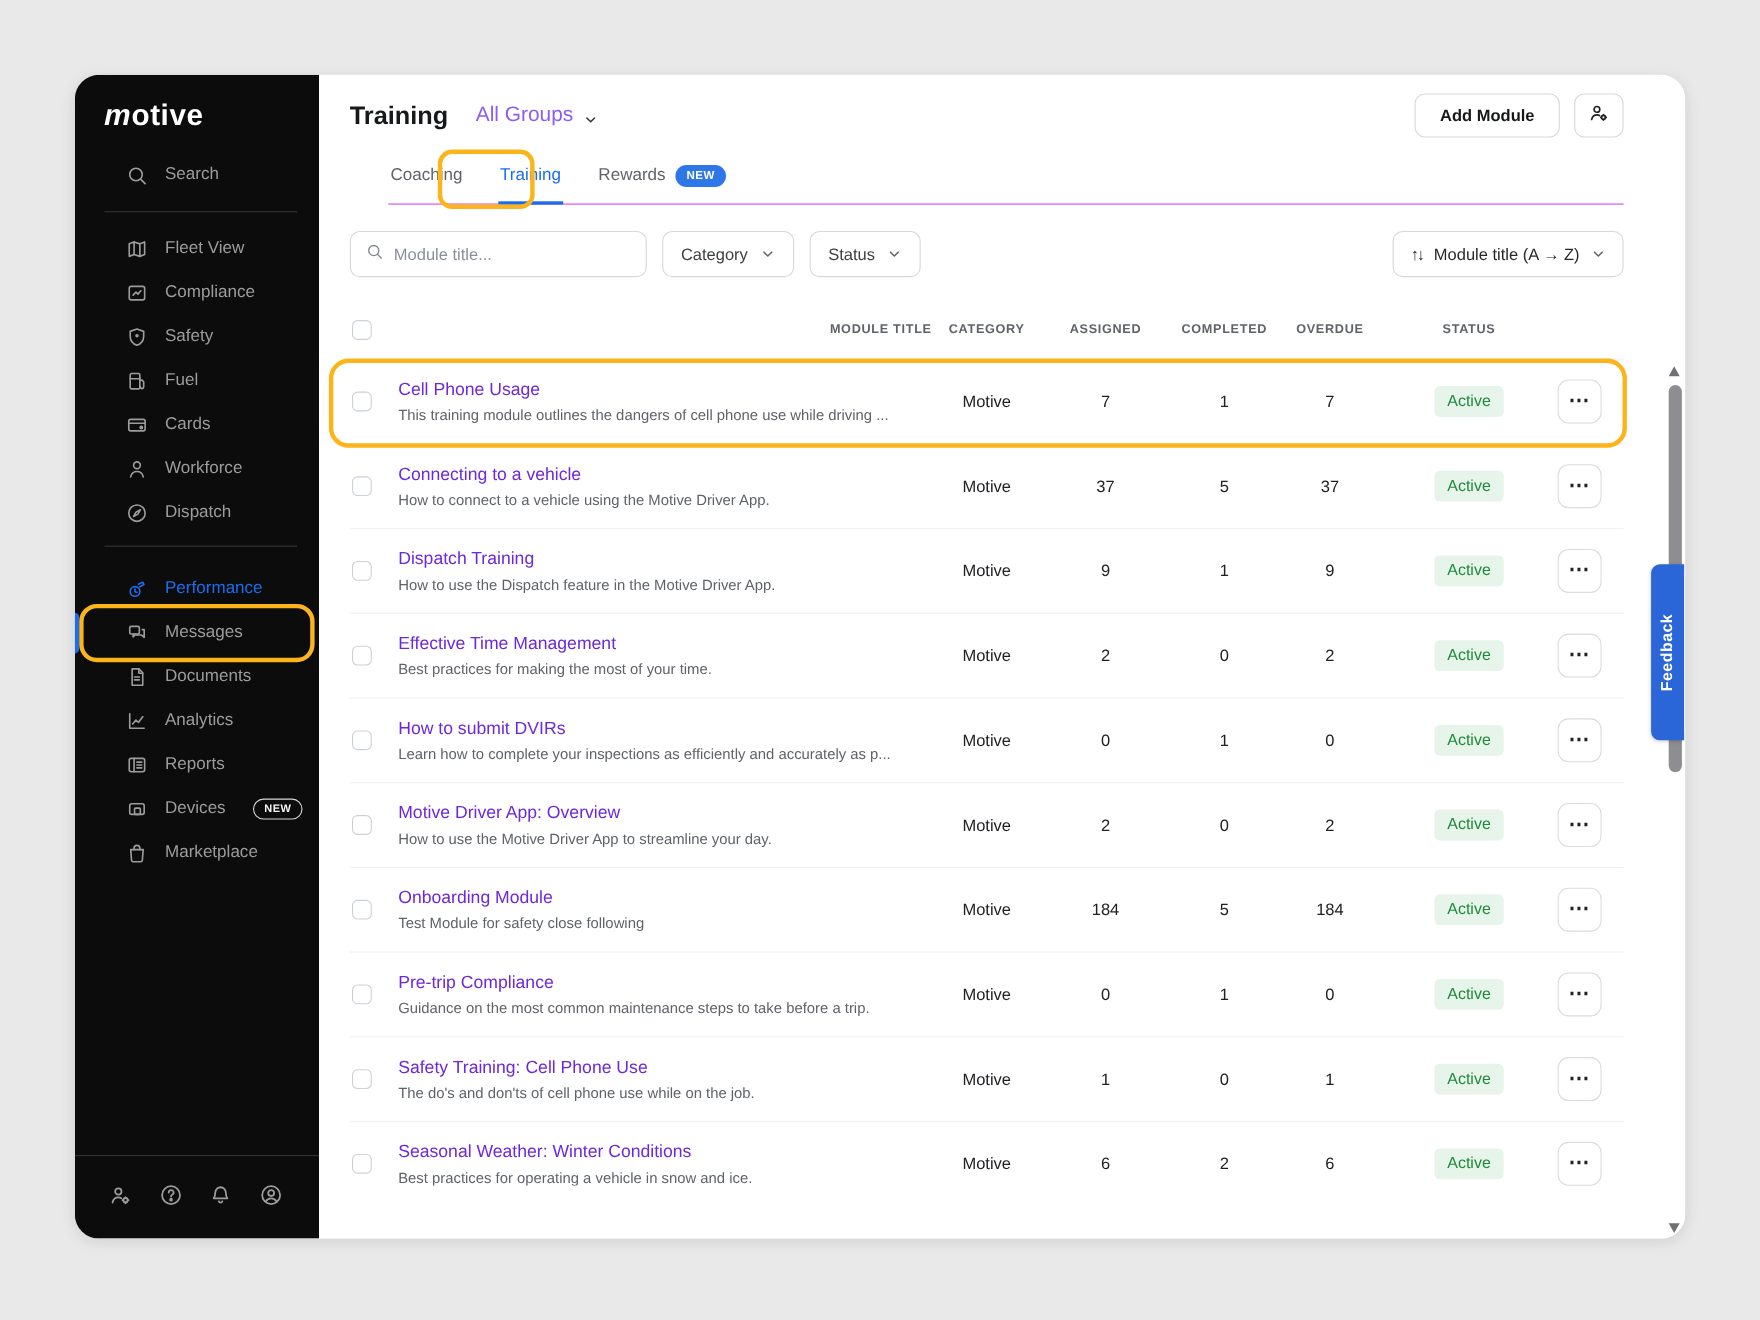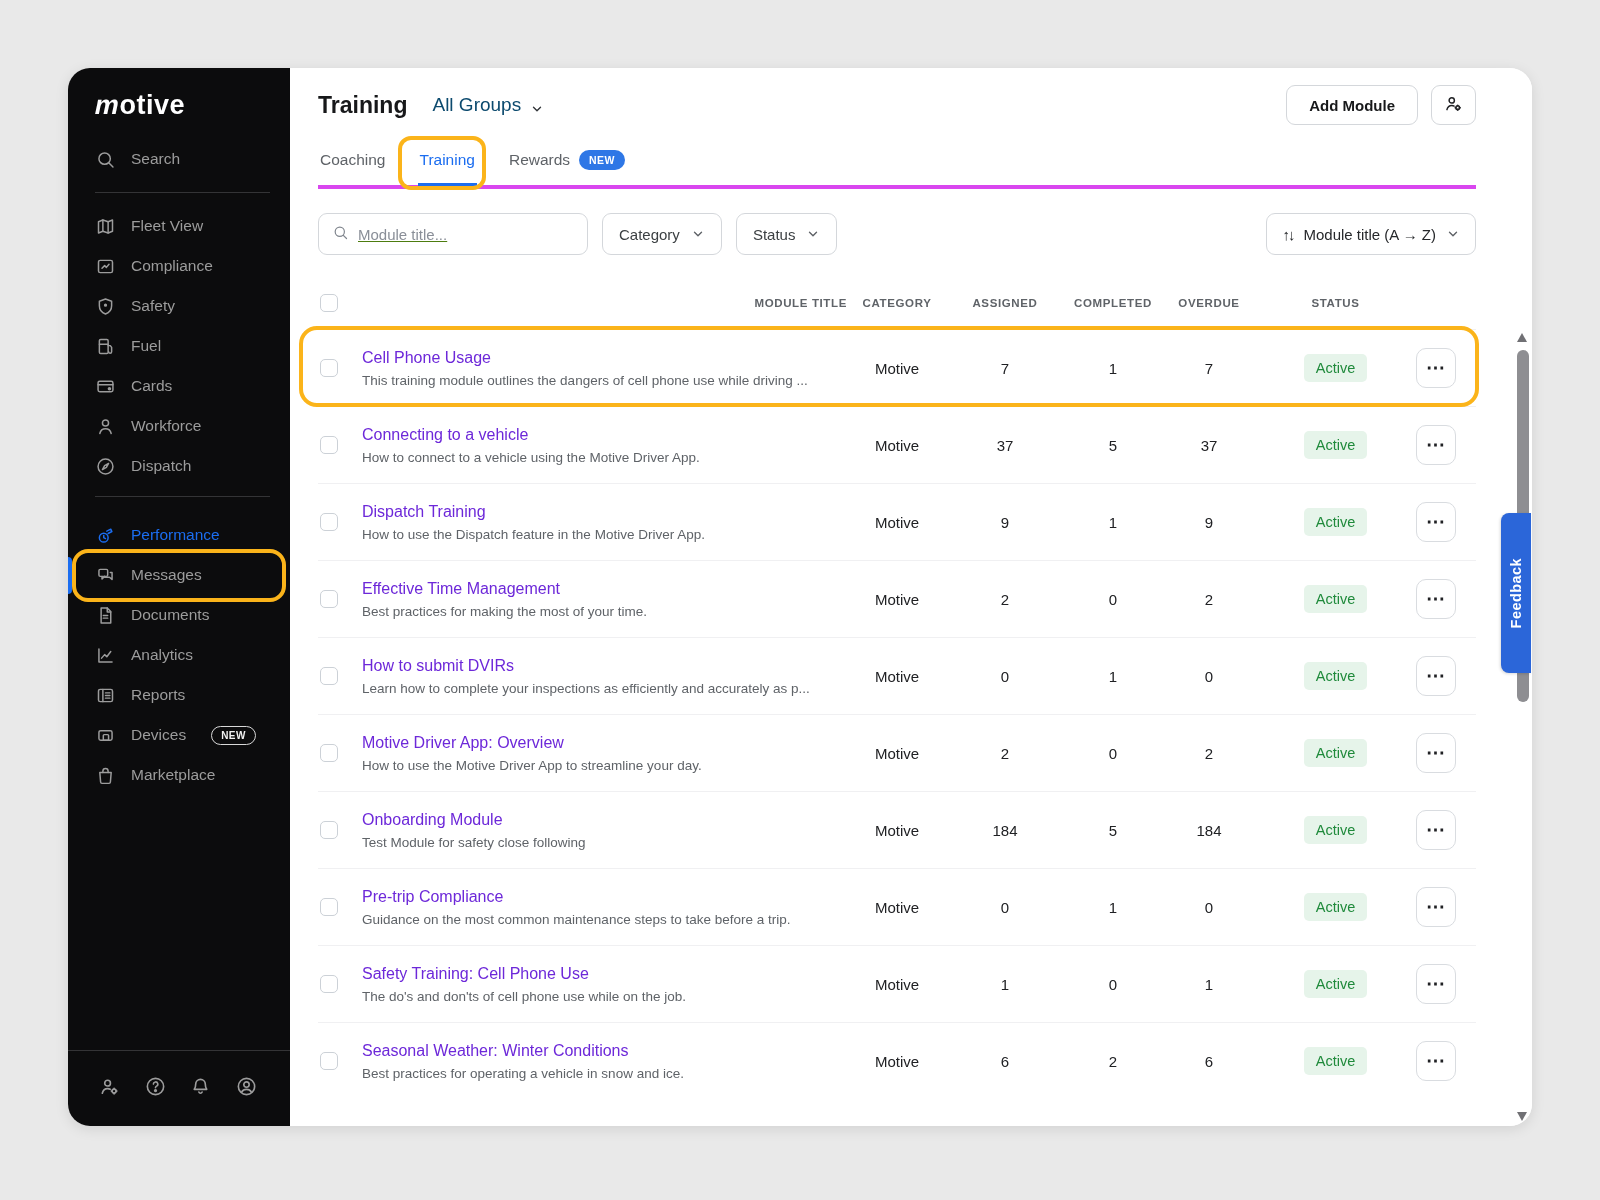--- a/index.html
+++ b/index.html
@@ -15,21 +15,21 @@
   }
   
   .sidebar {
     width: 222px; min-width: 222px; background: #0c0c0d; color: #9c9c9c;
     display: flex; flex-direction: column; padding-top: 22px; position: relative;
   }
   .logo { margin-left: 27px; font-size: 27px; font-weight: bold; color: #fff; letter-spacing: .5px; height: 32px; }
   .logo .logo-m { display: inline-block; transform: skew(-12deg); }
   .side-item {
     display: flex; align-items: center; gap: 15px; height: 40px;
-    padding-left: 26px; font-size: 15.5px; color: #9c9c9c; cursor: pointer; white-space: nowrap;
+    padding-left: 45px; font-size: 15.5px; color: #9c9c9c; cursor: pointer; white-space: nowrap;
   }
   .side-item .icon { width: 22px; height: 22px; display: flex; align-items: center; justify-content: center; flex: none; }
   .side-item .icon svg { width: 21px; height: 21px; }
   .side-item.active { color: var(--accent-blue, #1b6df0); }
   .side-search { margin-top: 17px; }
   .side-divider { border: none; border-top: 1px solid #343436; margin: 13px 20px 13px 27px; }
   .side-divider2 { border: none; border-top: 1px solid #343436; margin: 10px 20px 18px 27px; }
   .badge-outline {
     border: 1.5px solid #d8d8d8; color: #f2f2f2; font-size: 10px; font-weight: bold;
     border-radius: 999px; padding: 3px 9px; letter-spacing: .05em; margin-left: 10px;
@@ -40,51 +40,51 @@
   .footer-icons .icon { width: 23px; height: 23px; color: #9c9c9c; cursor: pointer; }
   .footer-icons .icon svg { width: 23px; height: 23px; }
   .active-indicator {
     position: absolute; left: 0; top: 489px; width: 4px; height: 37px;
     background: var(--accent-blue, #1b6df0); border-radius: 0 4px 4px 0;
   }
   
   .main { flex: 1; padding: 14px 56px 0 28px; position: relative; background: #fff; }
   .main-header { display: flex; align-items: center; height: 46px; }
   .page-title { font-size: 23px; font-weight: bold; color: #17181a; }
-  .group-filter { margin-left: 25px; display: flex; align-items: flex-end; gap: 9px; font-size: 19px; color: #0c4a6e; cursor: pointer; }
+  .group-filter { margin-left: 25px; display: flex; align-items: flex-end; gap: 9px; font-size: 19px; color: #8b5cf6; cursor: pointer; }
   .chev { width: 14px; height: 14px; }
   .chev svg { width: 14px; height: 14px; display: block; }
   .header-actions { margin-left: auto; display: flex; gap: 13px; align-items: center; }
   .btn-add {
     height: 40px; padding: 0 22px; border: 1px solid #d4d7db; border-radius: 9px;
     background: #fff; font-size: 15px; font-weight: bold; color: #17181a; cursor: pointer;
     font-family: inherit;
   }
   .btn-icon {
     width: 45px; height: 40px; border: 1px solid #d4d7db; border-radius: 9px; background: #fff;
     display: flex; align-items: center; justify-content: center; cursor: pointer; color: #202124;
   }
   .btn-icon svg { width: 21px; height: 21px; }
-  .tabs { display: flex; gap: 30px; margin-top: 12px; border-bottom: 4px solid #d946ef; }
+  .tabs { display: flex; gap: 30px; margin-top: 12px; border-bottom: 1px solid #d946ef; margin-left: 35px; }
   .tab {
     display: flex; align-items: center; gap: 9px; padding: 10px 2px 13px;
     font-size: 15.5px; color: #5f6368; cursor: pointer; border-bottom: 3px solid transparent; margin-bottom: -1px;
   }
   .tab.active { color: var(--accent-blue, #1b6df0); border-bottom-color: var(--accent-blue, #1b6df0); }
   .badge-new {
     background: var(--badge-blue, #2e77e6); color: #fff; font-size: 10.5px; font-weight: bold;
     border-radius: 999px; padding: 4px 10px; letter-spacing: .04em;
   }
   .filter-row { display: flex; align-items: center; margin-top: 24px; }
   .search-box {
     width: 270px; height: 42px; border: 1px solid #d4d7db; border-radius: 9px;
     display: flex; align-items: center; gap: 9px; padding: 0 13px; color: #80868e;
   }
   .search-box svg { width: 17px; height: 17px; flex: none; }
-  .search-box input { border: none; outline: none; font-size: 15px; color: #4d7c0f; width: 100%; font-family: inherit; text-decoration: underline; }
+  .search-box input { border: none; outline: none; font-size: 15px; color: #4d7c0f; width: 100%; font-family: inherit; }
   .search-box input::placeholder { color: #8a8f98; }
   .select {
     height: 42px; border: 1px solid #d4d7db; border-radius: 9px; background: #fff;
     display: flex; align-items: center; gap: 11px; padding: 0 16px; font-size: 15px; color: #3c4043;
     margin-left: 14px; cursor: pointer;
   }
   .sort {
     margin-left: auto; height: 42px; border: 1px solid #d4d7db; border-radius: 9px;
     display: flex; align-items: center; gap: 10px; padding: 0 15px; font-size: 15px; color: #26282b; cursor: pointer;
   }

